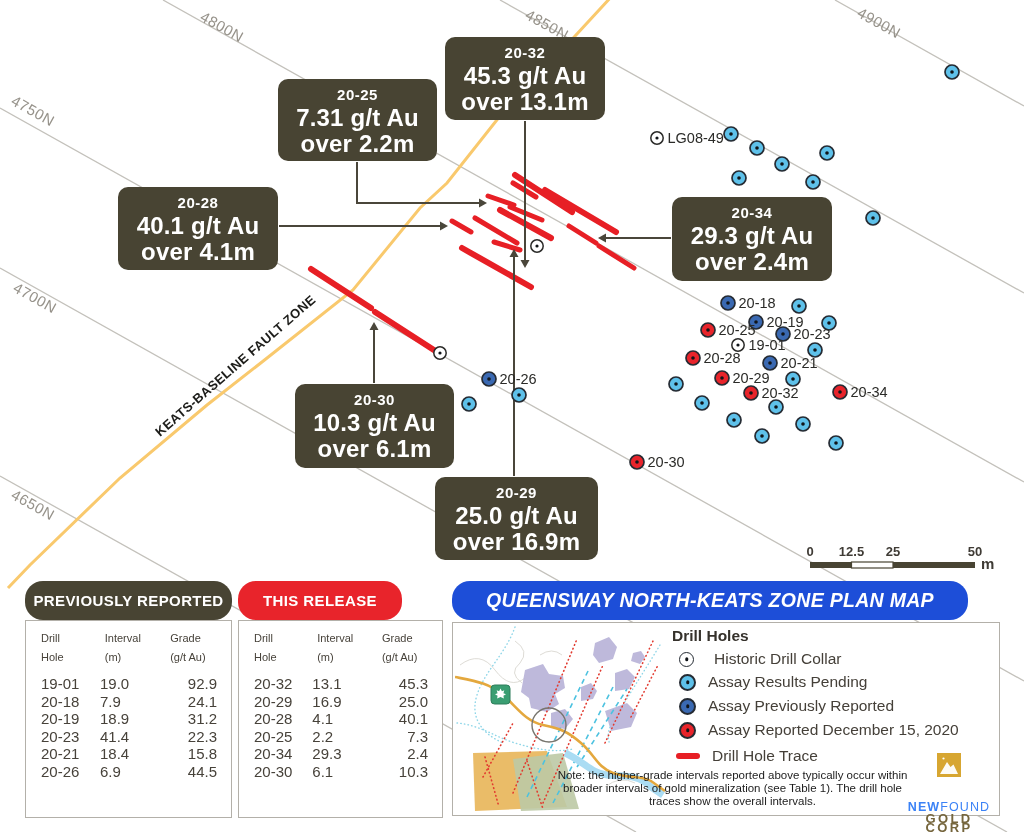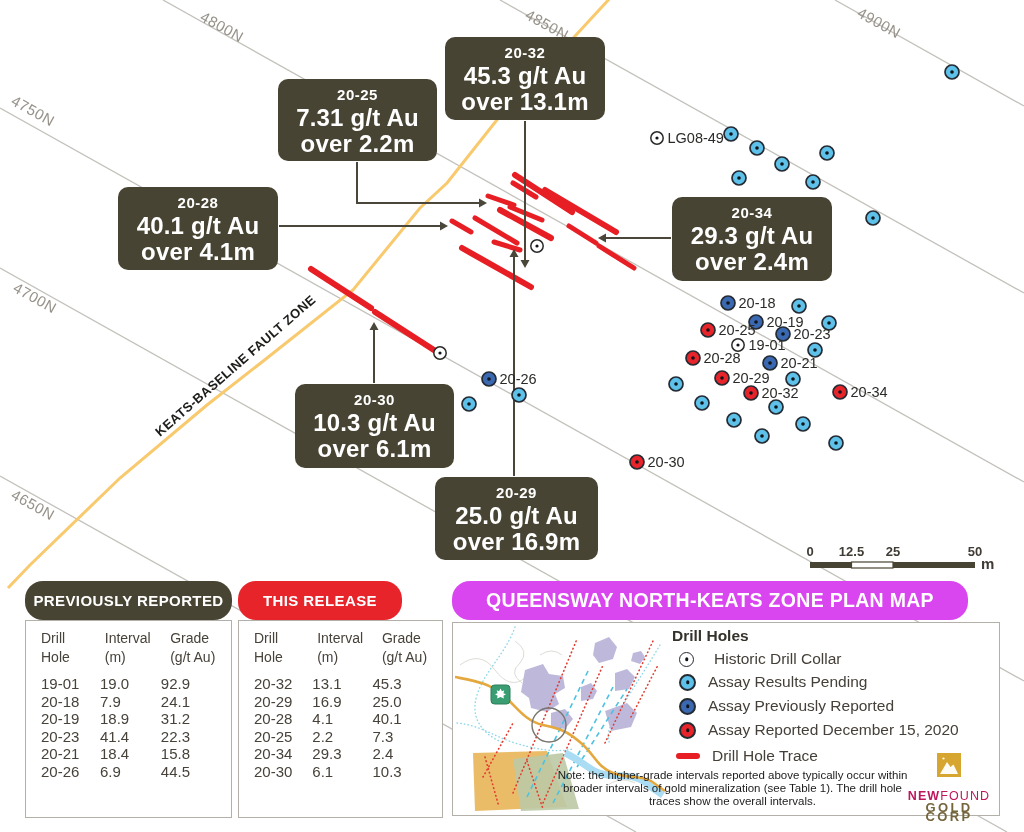--- a/index.html
+++ b/index.html
@@ -11,42 +11,42 @@
            text-align:center;padding-top:6px;box-sizing:border-box;}
   .c-title{font-size:15px;font-weight:bold;letter-spacing:.5px;line-height:20px;}
   .c-line{font-size:24px;font-weight:bold;line-height:26px;letter-spacing:.2px;}
   
   .panel-header{position:absolute;z-index:3;border-radius:18px;color:#fff;font-weight:bold;
                 font-size:15px;letter-spacing:.4px;display:flex;align-items:center;
                 justify-content:center;box-sizing:border-box;text-align:right;}
   .panel-body{position:absolute;z-index:3;background:#fff;border:1.6px solid #b3b0a9;
               box-sizing:border-box;}
   .tbl{position:absolute;left:0;right:0;color:#47423a;}
-  .thead{display:flex;padding-left:15px;font-size:14px;line-height:19px;white-space:pre-line;gap:12px;}
+  .thead{display:flex;padding-left:15px;font-size:11px;line-height:19px;white-space:pre-line;gap:12px;}
   .trows{padding-left:15px;font-size:15px;margin-top:8px;}
   .trow{display:flex;line-height:17.5px;}
   .c1{width:63px;} .c2{width:65px;}
-  .c3{width:74px;} .trow .c3{text-align:left;padding-right:14px;box-sizing:border-box;}
+  .c3{width:74px;} .trow .c3{text-align:right;padding-right:14px;box-sizing:border-box;}
   
   .legend-section-title{position:absolute;z-index:4;font-size:15.5px;font-weight:bold;color:#35312b;}
   .legend-item{position:absolute;z-index:4;display:flex;align-items:center;gap:12px;
                font-size:15.5px;color:#454039;}
   .dot-icon{width:13px;height:13px;border-radius:50%;border:2px solid #252b33;position:relative;flex:0 0 auto;}
   .dot-icon::after{content:'';position:absolute;width:3.5px;height:3.5px;background:#101418;
                    border-radius:50%;left:50%;top:50%;transform:translate(-50%,-50%);}
   .dot-historic{background:#fff;border-width:1.5px;width:13px;height:13px;}
   .dot-pending{background:#5ec1ea;}
   .dot-reported{background:#3a69b2;}
   .dot-dec{background:#e8242b;}
   .trace-icon{width:24px;height:5.5px;background:#e71f25;border-radius:3px;flex:0 0 auto;margin-left:-3px;}
   .note{position:absolute;z-index:4;text-align:center;font-size:11.5px;line-height:13.2px;
         color:#1c1c1c;white-space:nowrap;}
   
   .logo{position:absolute;z-index:4;text-align:center;}
-  .logo-name{font-size:12.5px;letter-spacing:1.1px;color:#be185d;line-height:13px;margin-top:9px;}
+  .logo-name{font-size:12.5px;letter-spacing:1.1px;color:#3b82f6;line-height:13px;margin-top:20px;}
   .logo-name b{font-weight:bold;}
   .logo-sub{font-size:13px;font-weight:bold;letter-spacing:2.3px;color:#75653c;line-height:9px;}
   #minimap{position:absolute;left:455px;top:625px;z-index:4;}
 </style>
 </head>
 <body>
 
 <div class="canvas">
 
   <svg id="map-svg" width="1024" height="832">
@@ -305,21 +305,21 @@
           </div>
           <div class="trow">
             <span class="c1">20-30</span>
             <span class="c2">6.1</span>
             <span class="c3">10.3</span>
           </div>
         </div>
     </div>
   </div>
 
-  <div class="panel-header" style="left:452px;top:581px;width:516px;height:39px;background:#d946ef;font-size:19.5px;letter-spacing:.3px;">
+  <div class="panel-header" style="left:452px;top:581px;width:516px;height:39px;background:#1d4ed8;font-size:19.5px;letter-spacing:.3px;font-style:italic;">
       <span>QUEENSWAY NORTH-KEATS ZONE PLAN MAP</span>
     </div>
   <div class="panel-body" style="left:452px;top:622px;width:548px;height:194px;"></div>
 
   <svg id="minimap" width="212" height="188" viewBox="0 0 212 188">
     <path d="M5,40 q20,-15 35,5 t30,8" stroke="#dedcd6" fill="none" stroke-width="1"></path>
     <path d="M60,16 q15,10 5,22 q-12,10 2,20" stroke="#dedcd6" fill="none" stroke-width="1"></path>
     <path d="M150,162 q15,-12 30,-4" stroke="#dedcd6" fill="none" stroke-width="1"></path>
     <path d="M85,30 q12,-8 22,0" stroke="#dedcd6" fill="none" stroke-width="1"></path>
     <path d="M60,2 C50,30 30,45 22,70 S30,110 48,118" stroke="#8fd6e8" fill="none" stroke-width="1.4" stroke-dasharray="0.5 3.2" stroke-linecap="round"></path>

